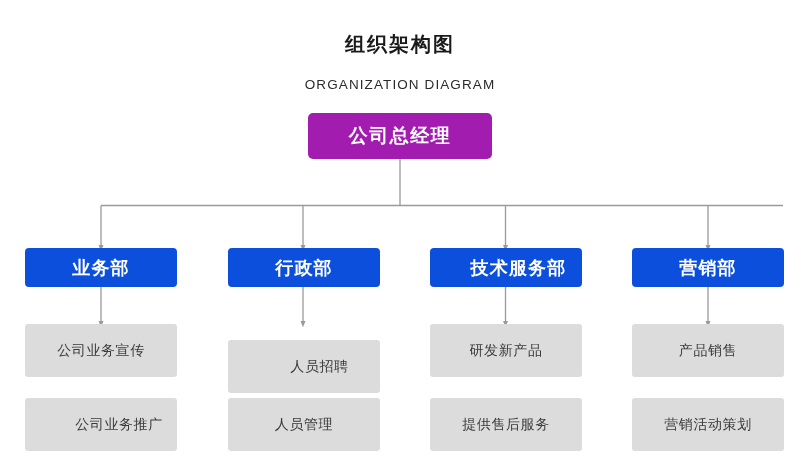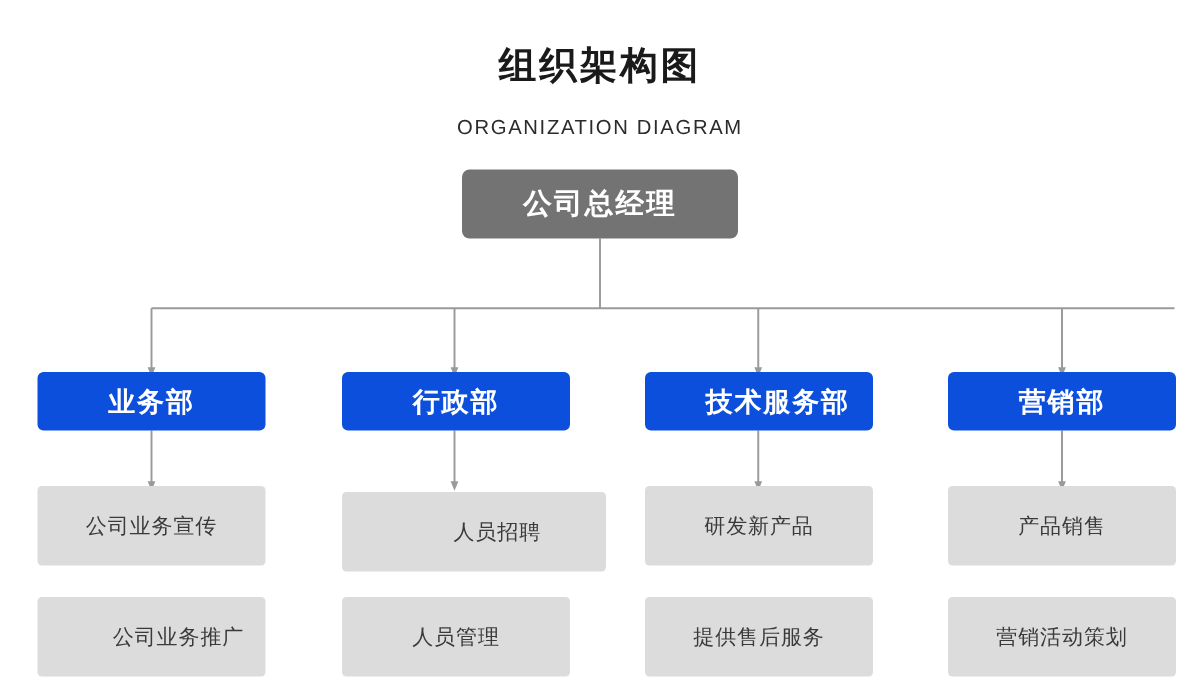--- a/index.html
+++ b/index.html
@@ -22,21 +22,21 @@
 
   
   .title-block {
     position: absolute;
     left: 0;
     top: 26px;
     width: 800px;
     text-align: center;
   }
   .title-main {
-    font-size: 25px;
+    font-size: 20px;
     font-weight: bold;
     color: #1a1a1a;
     letter-spacing: 2px;
     line-height: 36px;
   }
   .title-sub {
     font-size: 13.5px;
     color: #2b2b2b;
     letter-spacing: 1.1px;
     line-height: 18px;
@@ -58,21 +58,21 @@
     position: absolute;
     box-sizing: border-box;
     display: flex;
     align-items: center;
     justify-content: center;
     text-align: center;
   }
 
   .node-root {
     border-radius: 5px;
-    background: #737373;
+    background: #a21caf;
     color: #ffffff;
     font-size: 19px;
     font-weight: bold;
     letter-spacing: 1.5px;
   }
 
   .node-dept {
     border-radius: 4px;
     background: #0b4fdc;
     color: #ffffff;
@@ -139,21 +139,21 @@
   </div>
 
   <div class="node node-dept" style="left:632px; top:248px; width:152px; height:39px;">
     <span>营销部</span>
   </div>
 
   <div class="node node-task" style="left:25px; top:324px; width:152px; height:53px;">
     <span>公司业务宣传</span>
   </div>
 
-  <div class="node node-task" style="left:228px; top:328px; width:176px; height:53px;padding-left:31px;">
+  <div class="node node-task" style="left:228px; top:340px; width:152px; height:53px;padding-left:31px;">
     <span>人员招聘</span>
   </div>
 
   <div class="node node-task" style="left:430px; top:324px; width:152px; height:53px;">
     <span>研发新产品</span>
   </div>
 
   <div class="node node-task" style="left:632px; top:324px; width:152px; height:53px;">
     <span>产品销售</span>
   </div>

